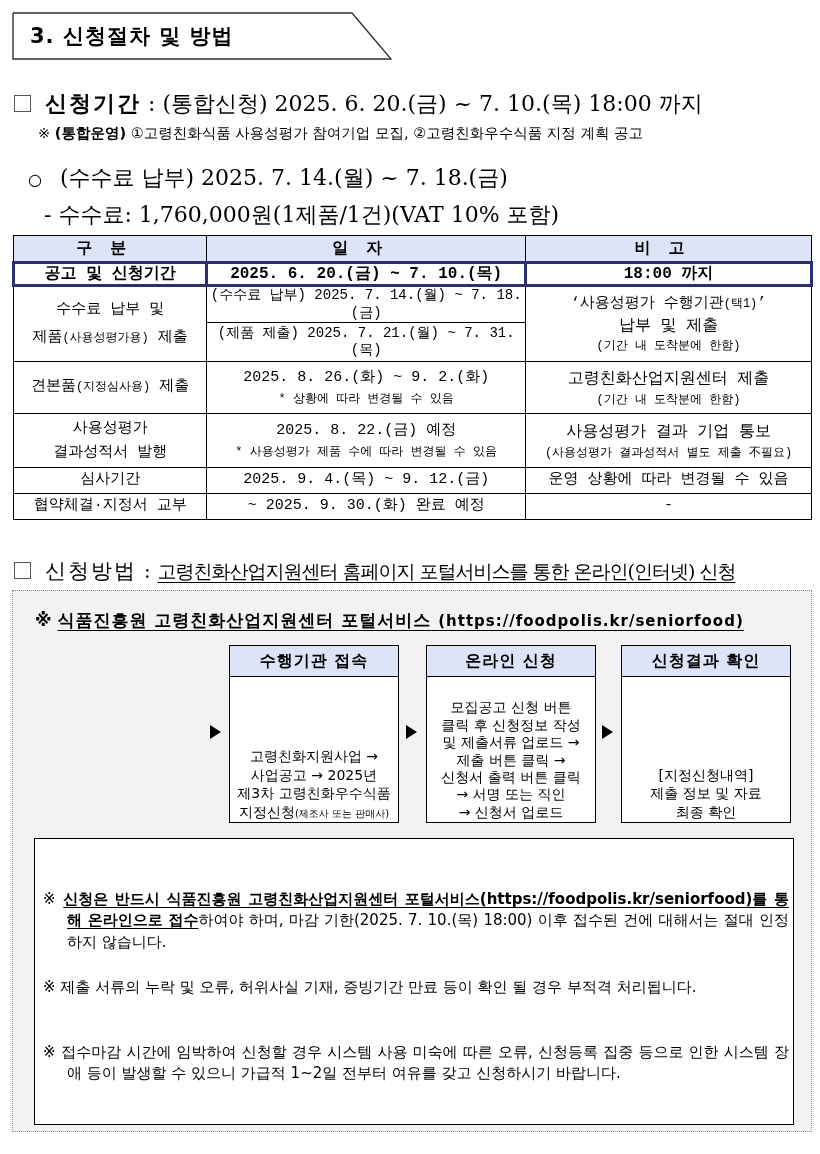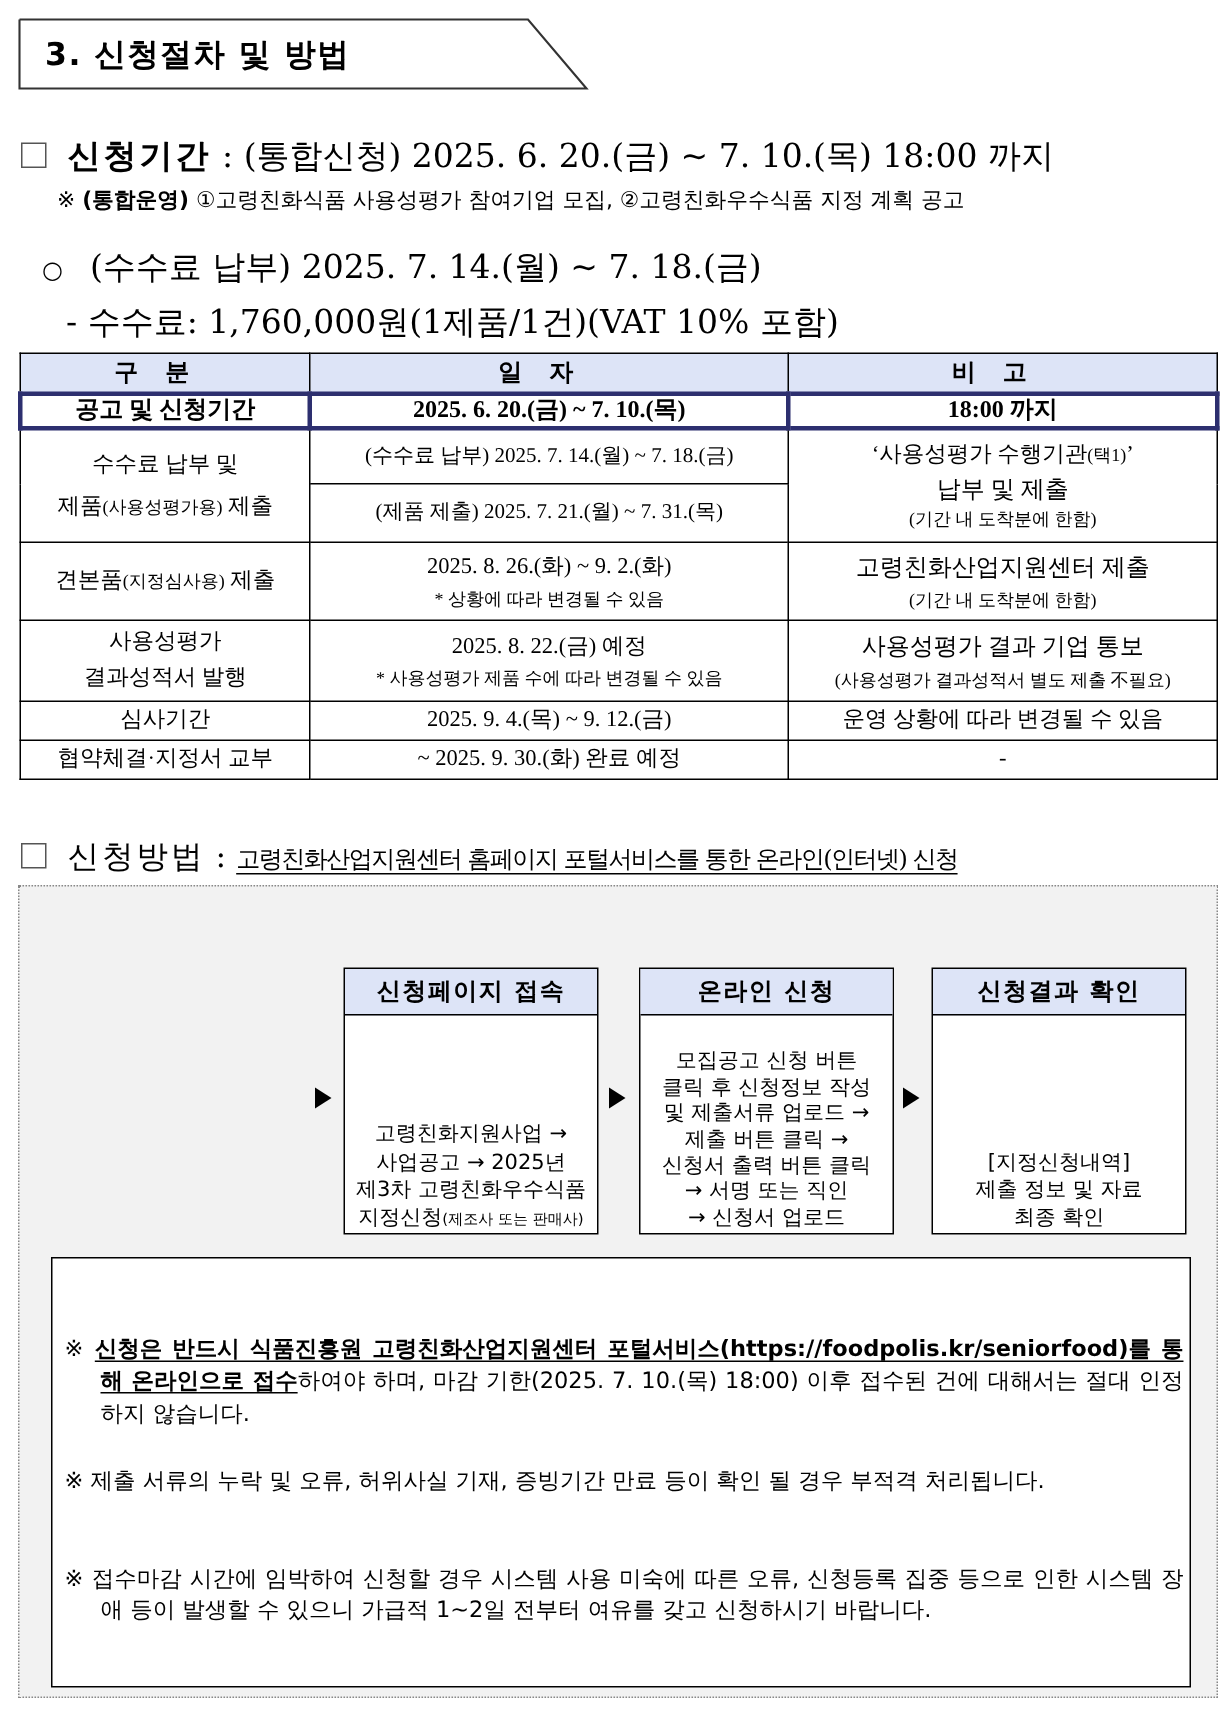--- a/index.html
+++ b/index.html
@@ -17,31 +17,31 @@
 
   #l-period { left: 14px; top: 89px; font-size: 22px; }
   #l-period .lbl { font-weight: bold; letter-spacing: 2px; }
   #l-note { left: 38px; top: 124px; font-size: 14.5px; }
   #l-note b { font-weight: bold; }
   #l-fee { left: 28px; top: 163px; font-size: 22px; }
   #l-fee .o { font-size: 16px; margin-right: 18px; }
   #l-amount { left: 44px; top: 200px; font-size: 22px; }
 
   
-  table.sched { position: absolute; left: 12px; top: 235px; width: 801px; border-collapse: collapse; font-family: Liberation Serif, serif; }
+  table.sched { position: absolute; left: 12px; top: 235px; width: 801px; border-collapse: collapse; font-family: Liberation Mono, monospace; }
   table.sched td, table.sched th { border: 1px solid #000; text-align: center; vertical-align: middle; font-size: 15px; line-height: 1.25; }
   table.sched th { background: #dde4f7; height: 27px; font-weight: bold; font-size: 16px; letter-spacing: 18px; }
   table.sched tr.hl td { border: 3px solid #2d2f6f; font-weight: bold; font-size: 16px; height: 19px; }
   table.sched .sm { font-size: 12px; }
   table.sched .xs { font-size: 12px; }
   .c1 { width: 194px; } .c2 { width: 320px; } .c3 { width: 287px; }
 
   #l-method { left: 14px; top: 557px; font-size: 21px; }
   #l-method .lbl { letter-spacing: 2px; }
-  #l-method .u { text-decoration: underline; text-underline-offset: 4px; letter-spacing: -1px; font-size: 16px; text-align: center; }
+  #l-method .u { text-decoration: underline; text-underline-offset: 4px; letter-spacing: -1px; font-size: 19px; text-align: center; }
 
   
   .panel { position: absolute; left: 12px; top: 590px; width: 800px; height: 542px; background: #f2f2f2; border: 1px dotted #888; }
   .portal { position: absolute; left: 22px; top: 18px; font-size: 17px; font-weight: bold; white-space: nowrap; }
   .portal .u { text-decoration: underline; text-underline-offset: 4px; letter-spacing: 1px; }
   .portal .url { font-size: 15px; }
 
   .step { position: absolute; top: 54px; width: 170px; height: 178px; background: #fff; border: 1px solid #000; }
   .step .hd { height: 31px; background: #dde4f7; border-bottom: 1px solid #000; text-align: center; font-weight: bold; font-size: 16px; line-height: 30px; letter-spacing: 1px; }
   .step .bd { height: 146px; display: flex; align-items: flex-end; justify-content: center; text-align: center; font-size: 14px; line-height: 1.32; padding: 2px 4px; }
@@ -151,25 +151,29 @@
 </tbody>
   </table>
 
 <div class="line serif" id="l-method">
   <span class="box-bullet"></span><span class="lbl">신청방법</span>
   <span>:</span>
   <span class="u">고령친화산업지원센터 홈페이지 포털서비스를 통한 온라인(인터넷) 신청</span>
 </div>
 
 <div class="panel">
+  <div class="portal">
+    <span>※</span>
+    <span class="u"><span>식품진흥원 고령친화산업지원센터 포털서비스</span> <span class="url">(https://foodpolis.kr/seniorfood)</span></span>
+  </div>
 
   <div class="arrow" style="left:197px;"></div>
 
   <div class="step" style="left:216px;">
-    <div class="hd">신청페이지 접속</div>
+    <div class="hd">수행기관 접속</div>
     <div class="bd">
       <div>
         <div>고령친화지원사업 →</div>
         <div>사업공고 → 2025년</div>
         <div>제3차 고령친화우수식품</div>
         <div><span>지정신청</span><span class="tiny">(제조사 또는 판매사)</span></div>
       </div>
     </div>
   </div>
   <div class="arrow" style="left:393px;"></div>

